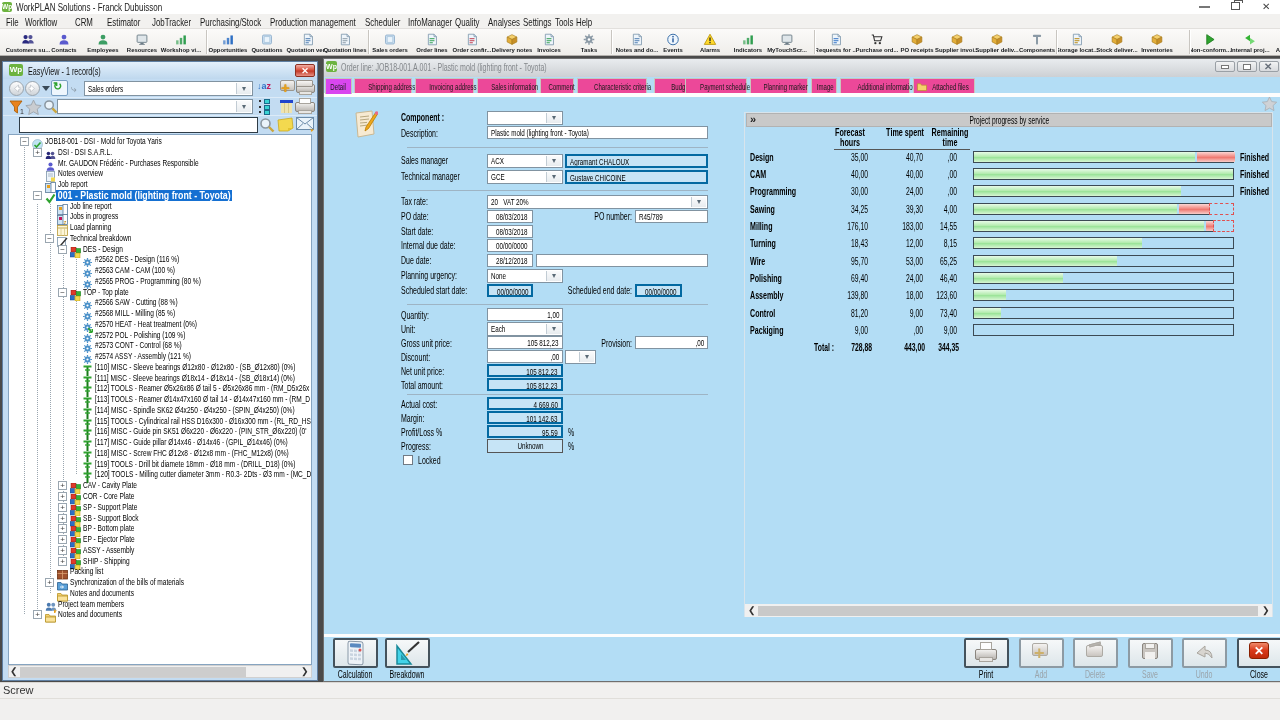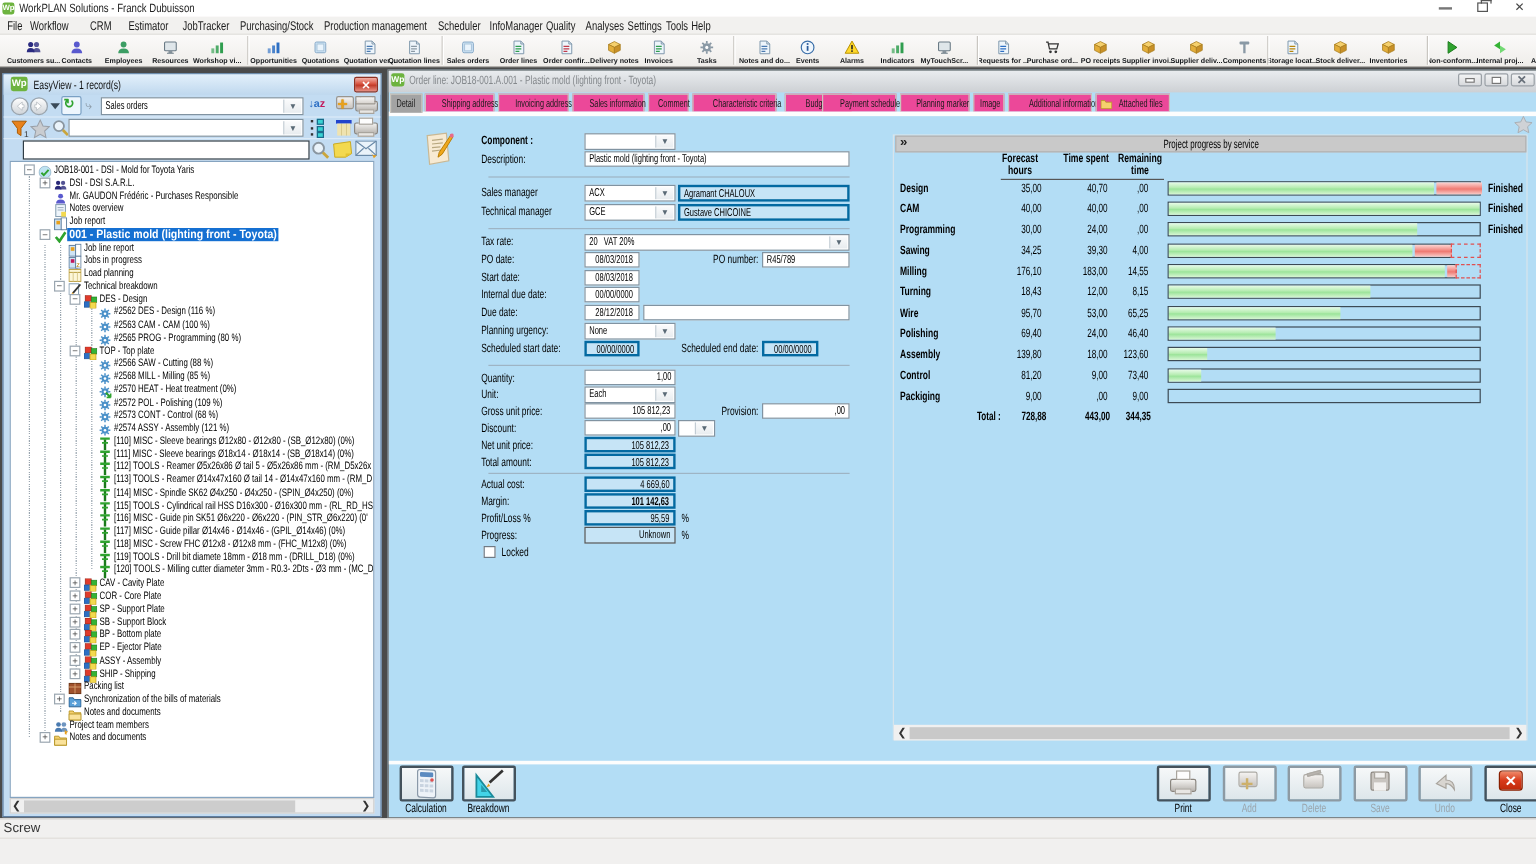--- a/index.html
+++ b/index.html
@@ -8,21 +8,21 @@
 .tb-cap { position:absolute; font-size:8px; font-weight:bold; color:#15181c; text-align:center; white-space:nowrap; transform:scale(0.74); transform-origin:center top; }
 .mi { position:absolute; font-size:10.5px; color:#1a1a1a; transform:scaleX(0.75); transform-origin:left center; white-space:nowrap; }
 .lbl { position:absolute; font-size:10px; color:#000; white-space:nowrap; transform:scaleX(0.7); transform-origin:left center; }
 .rlbl { position:absolute; font-size:10px; color:#000; white-space:nowrap; transform:scaleX(0.7); transform-origin:right center; text-align:right; }
 .tx { display:inline-block; transform:scaleX(0.66); white-space:nowrap; }
 .tl { transform-origin:left center; }
 .tr { transform-origin:right center; }
 .tc { transform-origin:center center; }
 .fld { position:absolute; background:#fff; border:1px solid #8193a1; font-size:9.5px; color:#000; white-space:nowrap; overflow:hidden; }
 .ro  { position:absolute; background:#c6e4f6; border:2px solid #0369a1; font-size:9.5px; color:#000; white-space:nowrap; overflow:hidden; }
-.num { text-align:right; padding-right:3px; }
+.num { text-align:center; padding-right:3px; }
 .cmb-a { position:absolute; right:1px; top:1px; bottom:1px; width:15px; background:linear-gradient(#fafbfc,#e8ecef); border-left:1px solid #c2ccd4; color:#5a6a76; font-size:8px; display:flex; align-items:center; justify-content:center; }
 .sep { position:absolute; height:1px; background:#9eb4c4; }
 .trow { position:absolute; font-size:9px; color:#000; white-space:nowrap; height:11px; line-height:11px; transform:scaleX(0.73); transform-origin:left center; }
 .trow.sel { font-size:10px; font-weight:bold; transform:scaleX(0.88); }
 .ticon { position:absolute; width:11px; height:11px; }
 .texp { position:absolute; width:9px; height:9px; background:#fff; border:1px solid #9aa6b0; font-size:8px; line-height:7px; text-align:center; color:#444; }
 .prow { position:absolute; font-size:10px; color:#000; white-space:nowrap; transform:scaleX(0.71); transform-origin:left center; }
 .pnum { position:absolute; font-size:10px; color:#000; text-align:right; transform:scaleX(0.68); transform-origin:right center; }
 .bar { position:absolute; border:1px solid #3c4a54; height:12px; background:#b3ddf5; }
 .barg { position:absolute; top:0; bottom:0; left:0; background:linear-gradient(180deg,#e8fbe8 0%,#b5ecb0 45%,#9ce49a 55%,#d8f6d4 100%); }
@@ -640,21 +640,21 @@
 <div class="abs" style="left:323px;top:58px;width:957px;height:624px;background:#b3ddf5;border:1px solid #6f6f6f;border-right:none"></div>
 <div class="abs" style="left:324px;top:59px;width:956px;height:18px;background:linear-gradient(180deg,#e9ecef,#cdd0d4)"></div>
 <div class="abs" style="left:326px;top:61px;width:11px;height:11px;background:#6db33f;border-radius:2px;color:#fff;font-size:7px;font-weight:bold;text-align:center;line-height:11px">Wp</div>
 <div class="abs" style="left:341px;top:62px;font-size:10px;color:#84888c;transform:scaleX(0.7);transform-origin:left center;white-space:nowrap">Order line: JOB18-001.A.001 - Plastic mold (lighting front - Toyota)</div>
 <div class="abs" style="left:1215px;top:61px;width:20px;height:11px;background:linear-gradient(180deg,#f2f3f4,#d8dadd);border:1px solid #9aa0a6;border-radius:2px"></div>
 <div class="abs" style="left:1221px;top:65px;width:8px;height:4px;background:#fff;border:1px solid #777"></div>
 <div class="abs" style="left:1237px;top:61px;width:20px;height:11px;background:linear-gradient(180deg,#f2f3f4,#d8dadd);border:1px solid #9aa0a6;border-radius:2px"></div>
 <div class="abs" style="left:1243px;top:63.5px;width:8px;height:6px;background:#fff;border:1px solid #777"></div>
 <div class="abs" style="left:1259px;top:61px;width:20px;height:11px;background:linear-gradient(180deg,#f2f3f4,#d8dadd);border:1px solid #9aa0a6;border-radius:2px"></div>
 <div class="abs" style="left:1264px;top:61px;font-size:10px;color:#68707a;font-weight:bold">✕</div>
-<div class="tab" style="left:325px;width:27px;background:#a3a3a3;height:16px;z-index:3"><span>Detail</span></div>
+<div class="tab" style="left:325px;width:27px;background:#d946ef;height:16px;z-index:3"><span>Detail</span></div>
 <div class="tab" style="left:354px;width:58px"><span>Shipping address</span></div>
 <div class="tab" style="left:415px;width:59px"><span>Invoicing address</span></div>
 <div class="tab" style="left:477px;width:60px"><span>Sales information</span></div>
 <div class="tab" style="left:540px;width:34px"><span>Comment</span></div>
 <div class="tab" style="left:577px;width:70px"><span>Characteristic criteria</span></div>
 <div class="tab" style="left:654px;width:56px"><span>Budgets</span></div>
 <div class="tab" style="left:685px;width:62px"><span>Payment schedule</span></div>
 <div class="tab" style="left:750px;width:58px"><span>Planning marker</span></div>
 <div class="tab" style="left:811px;width:26px"><span>Image</span></div>
 <div class="tab" style="left:840px;width:70px"><span>Additional information</span></div>
@@ -721,21 +721,21 @@
 <div class="fld" style="left:487px;top:350px;width:76px;height:13px;line-height:11px;text-align:right;padding-right:3px;"><span class="tx tr">,00</span></div>
 <div class="fld" style="left:565px;top:350px;width:31px;height:14px;line-height:12px;padding-left:3px"><span class="tx tl"></span><span class="cmb-a">▾</span></div>
 <div class="lbl" style="left:401px;top:366px;">Net unit price:</div>
 <div class="ro" style="left:487px;top:364px;width:76px;height:13px;line-height:11px;text-align:right;padding-right:3px;"><span class="tx tr">105 812,23</span></div>
 <div class="lbl" style="left:401px;top:380px;">Total amount:</div>
 <div class="ro" style="left:487px;top:378px;width:76px;height:13px;line-height:11px;text-align:right;padding-right:3px;"><span class="tx tr">105 812,23</span></div>
 <div class="sep" style="left:407px;top:394px;width:301px"></div>
 <div class="lbl" style="left:401px;top:399px;">Actual cost:</div>
 <div class="ro" style="left:487px;top:397px;width:76px;height:13px;line-height:11px;text-align:right;padding-right:3px;"><span class="tx tr">4 669,60</span></div>
 <div class="lbl" style="left:401px;top:413px;">Margin:</div>
-<div class="ro" style="left:487px;top:411px;width:76px;height:13px;line-height:11px;text-align:right;padding-right:3px;font-weight:bold;"><span class="tx tr">101 142,63</span></div>
+<div class="ro" style="left:487px;top:411px;width:76px;height:13px;line-height:11px;text-align:right;padding-right:3px;"><span class="tx tr">101 142,63</span></div>
 <div class="lbl" style="left:401px;top:427px;">Profit/Loss %</div>
 <div class="ro" style="left:487px;top:425px;width:76px;height:13px;line-height:11px;text-align:right;padding-right:3px;"><span class="tx tr">95,59</span></div>
 <div class="lbl" style="left:568px;top:427px;">%</div>
 <div class="lbl" style="left:401px;top:441px;">Progress:</div>
 <div class="ro num" style="left:487px;top:439px;width:76px;height:14px;line-height:12px;border:1px solid #555;"><span class="tx tr">Unknown</span></div>
 <div class="lbl" style="left:568px;top:441px;">%</div>
 <div class="abs" style="left:403px;top:455px;width:10px;height:10px;background:#fff;border:1px solid #707a84"></div>
 <div class="lbl" style="left:418px;top:455px;">Locked</div>
 <div class="abs" style="left:744px;top:112px;width:529px;height:505px;border:1px solid #d8e4ec"></div>
 <div class="abs" style="left:746px;top:113px;width:526px;height:14px;background:#c9c9c9;border:1px solid #b2b2b2;font-size:10px;color:#000;text-align:center;line-height:13px"><span class="tx tc">Project progress by service</span></div>

